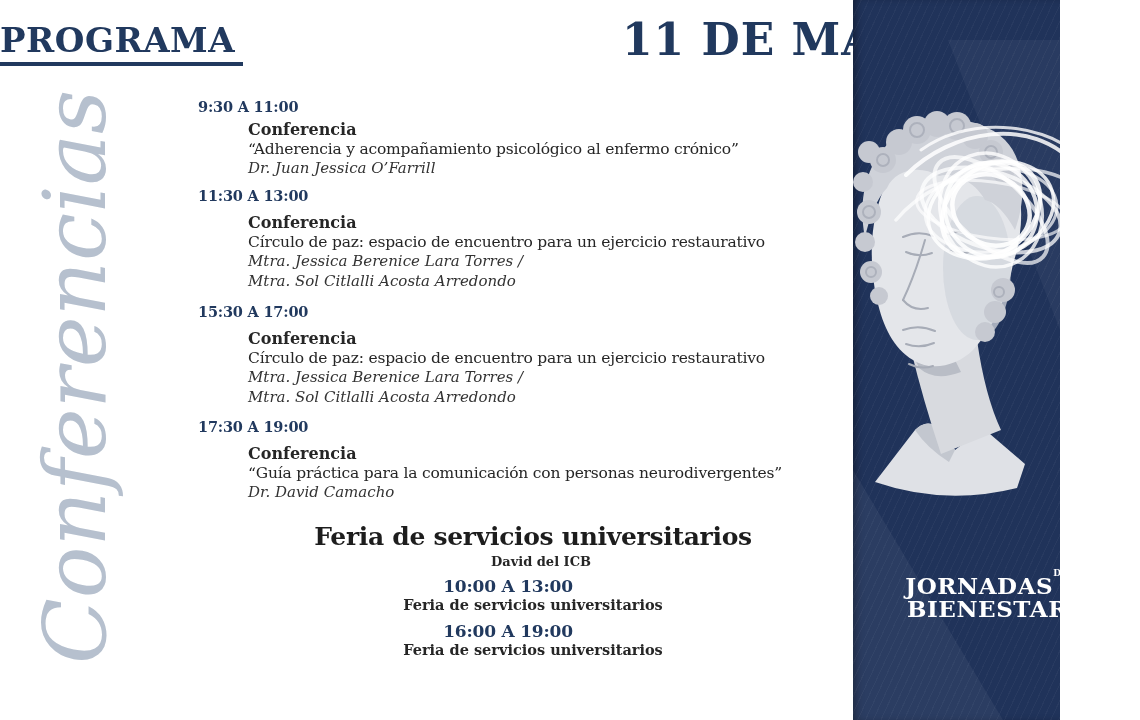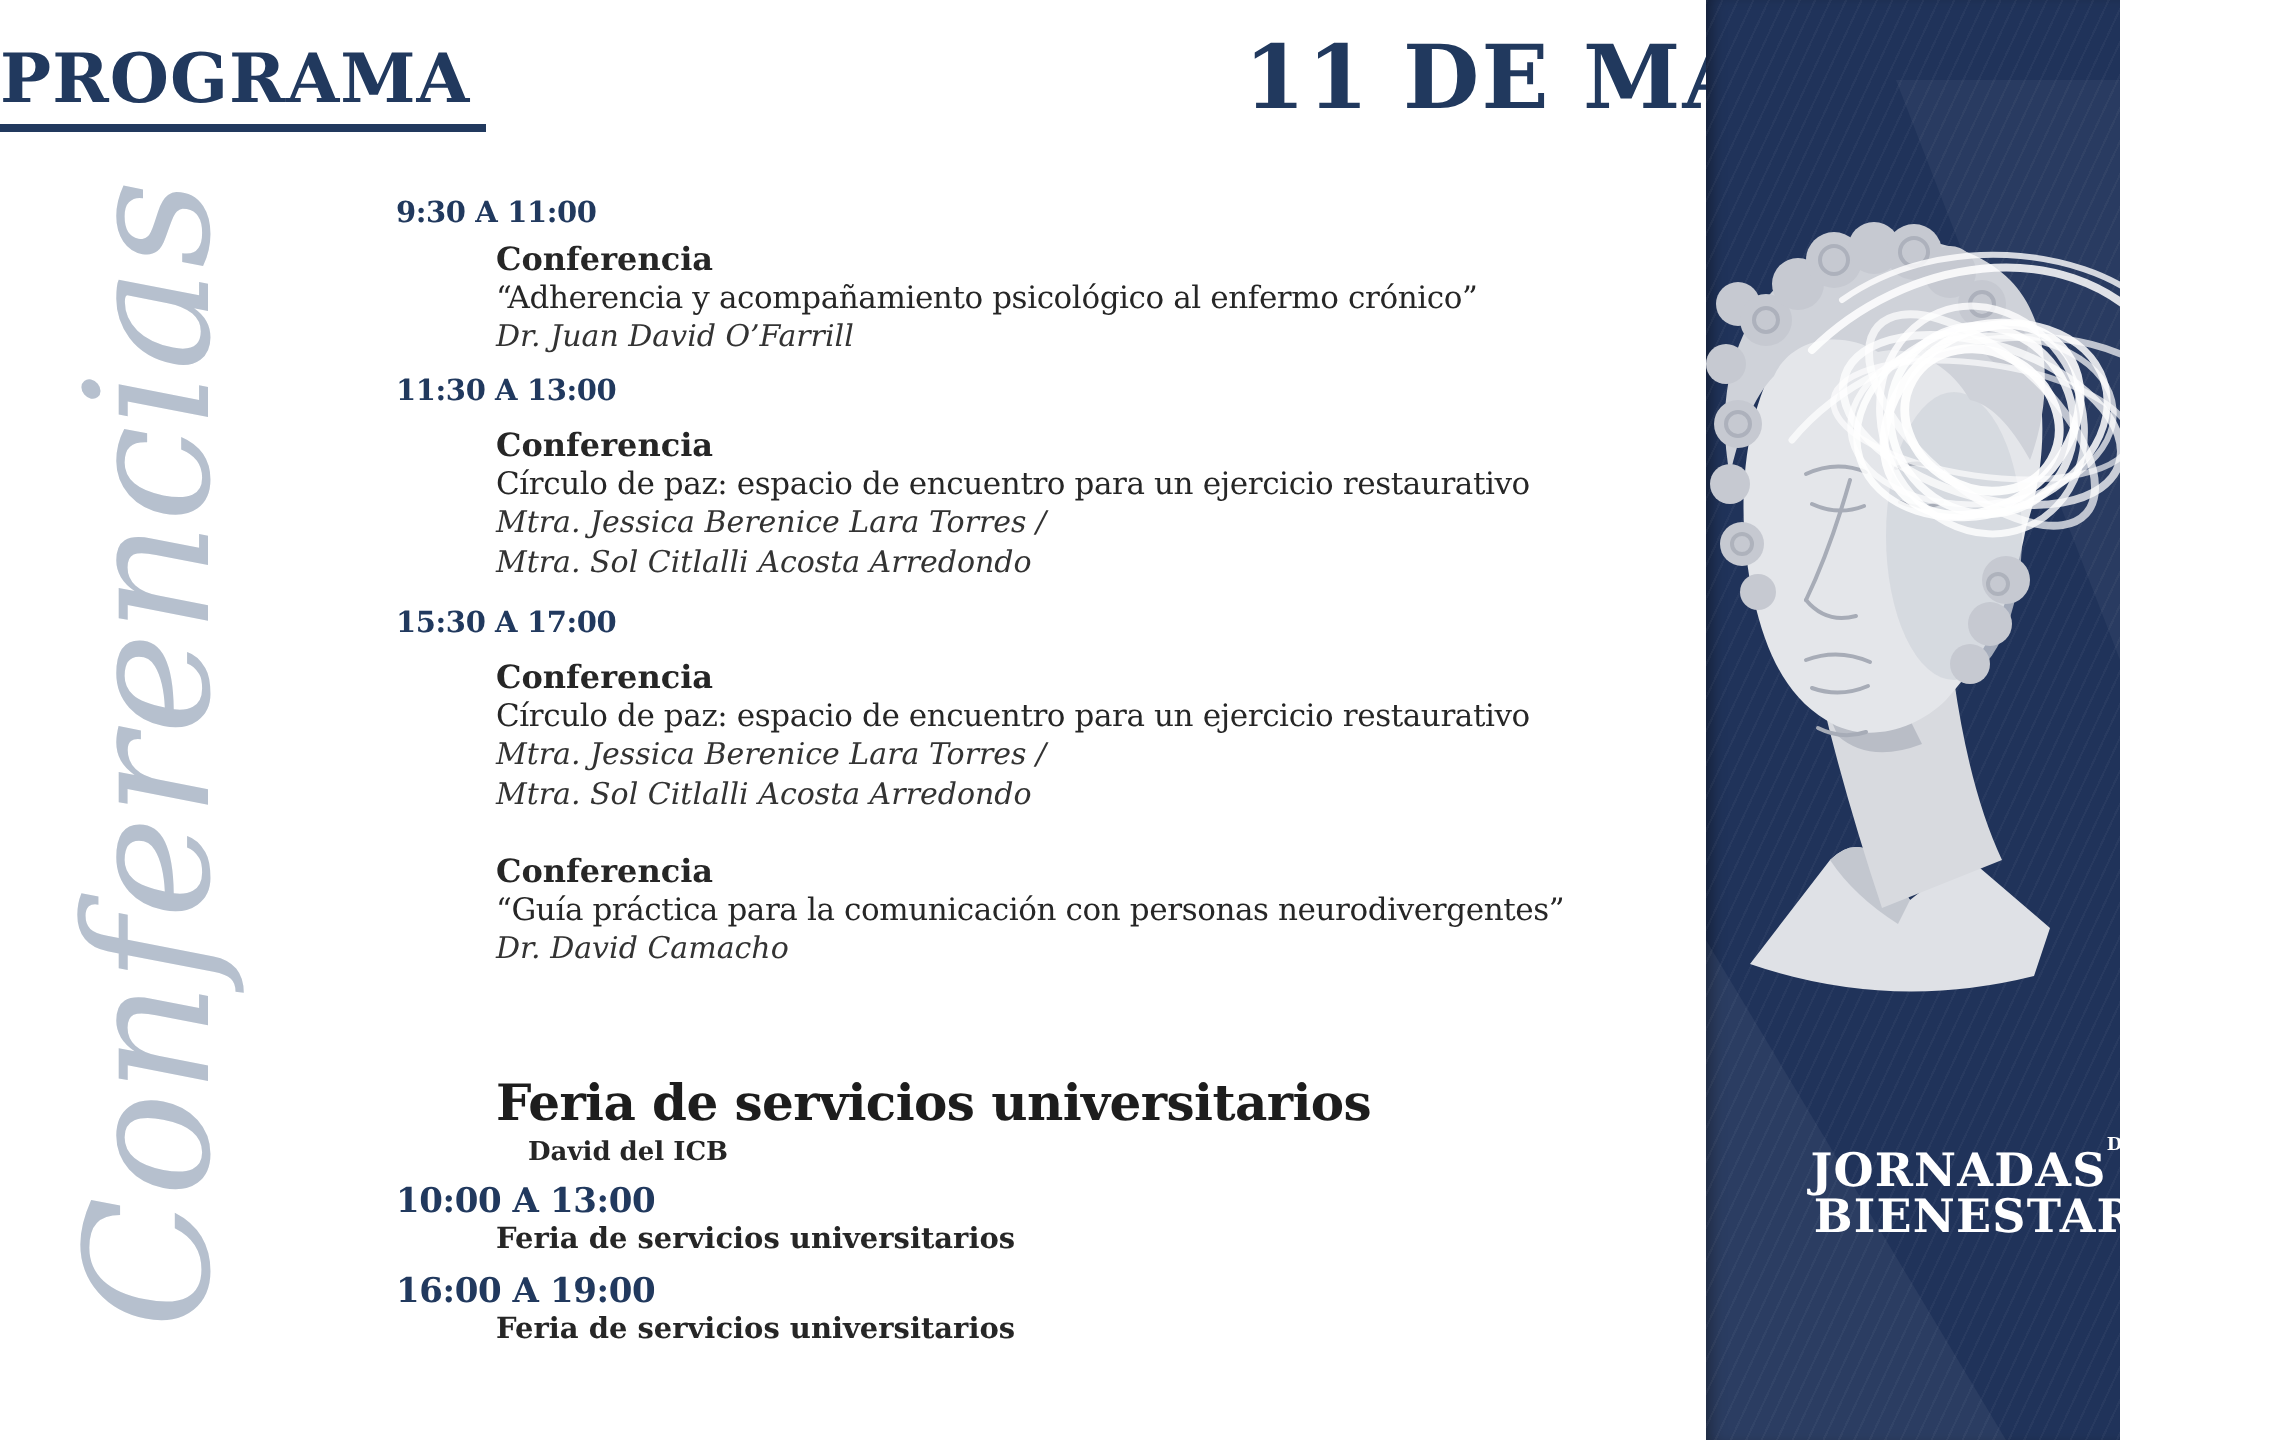--- a/index.html
+++ b/index.html
@@ -39,21 +39,21 @@
   
   .event{position:absolute;left:198px;width:620px;}
   .time{font-size:14.5px;font-weight:bold;color:var(--navy);letter-spacing:-.2px;line-height:18px;}
   .content{margin-left:50px;line-height:19.5px;color:var(--body-text);}
   .mt4{margin-top:4px;} .mt8{margin-top:8px;}
   .etype{font-size:16px;font-weight:bold;}
   .etitle{font-size:15.5px;letter-spacing:-.2px;}
   .espeaker{font-size:15px;font-style:italic;color:#333;}
 
   
-  .feria{position:absolute;left:198px;top:537px;width:620px;color:var(--body-text);}
+  .feria{position:absolute;left:198px;top:522px;width:620px;color:var(--body-text);text-align:center;}
   .fheading{margin-left:50px;font-size:25px;font-weight:bold;letter-spacing:-.3px;line-height:30px;color:#1d1d1d;}
   .floc{margin-left:66px;margin-top:2px;font-size:13px;font-weight:bold;line-height:15px;}
   .ftime{margin-top:8px;font-size:17px;font-weight:bold;color:var(--navy);letter-spacing:-.2px;line-height:18px;}
   .ftime + .flabel{margin-top:1px;}
   .flabel{margin-left:50px;font-size:14.5px;font-weight:bold;line-height:18px;}
 
   
   .brand-panel{
     position:absolute;right:0;top:0;width:207px;height:720px;
     background:var(--panel-navy);overflow:hidden;
@@ -84,21 +84,21 @@
   <h1 class="page-title">PROGRAMA</h1>
   <h2 class="date-heading">11 DE MARZO</h2>
 
   <div class="vertical-label">Conferencias</div>
 
   <section class="event" style="top:98px">
     <div class="time">9:30 A 11:00</div>
     <div class="content mt4">
       <div class="etype">Conferencia</div>
       <div class="etitle">“Adherencia y acompañamiento psicológico al enfermo crónico”</div>
-      <div class="espeaker">Dr. Juan David O’Farrill</div>
+      <div class="espeaker">Dr. Juan Jessica O’Farrill</div>
     </div>
   </section>
 
   <section class="event" style="top:187px">
     <div class="time">11:30 A 13:00</div>
     <div class="content mt8">
       <div class="etype">Conferencia</div>
       <div class="etitle">Círculo de paz: espacio de encuentro para un ejercicio restaurativo</div>
       <div class="espeaker">Mtra. Jessica Berenice Lara Torres /</div>
       <div class="espeaker">Mtra. Sol Citlalli Acosta Arredondo</div>
@@ -109,20 +109,21 @@
     <div class="time">15:30 A 17:00</div>
     <div class="content mt8">
       <div class="etype">Conferencia</div>
       <div class="etitle">Círculo de paz: espacio de encuentro para un ejercicio restaurativo</div>
       <div class="espeaker">Mtra. Jessica Berenice Lara Torres /</div>
       <div class="espeaker">Mtra. Sol Citlalli Acosta Arredondo</div>
     </div>
   </section>
 
   <section class="event" style="top:418px">
+    <div class="time">17:30 A 19:00</div>
     <div class="content mt8">
       <div class="etype">Conferencia</div>
       <div class="etitle">“Guía práctica para la comunicación con personas neurodivergentes”</div>
       <div class="espeaker">Dr. David Camacho</div>
     </div>
   </section>
 
   <section class="feria">
     <h3 class="fheading">Feria de servicios universitarios</h3>
     <div class="floc">David del ICB</div>

